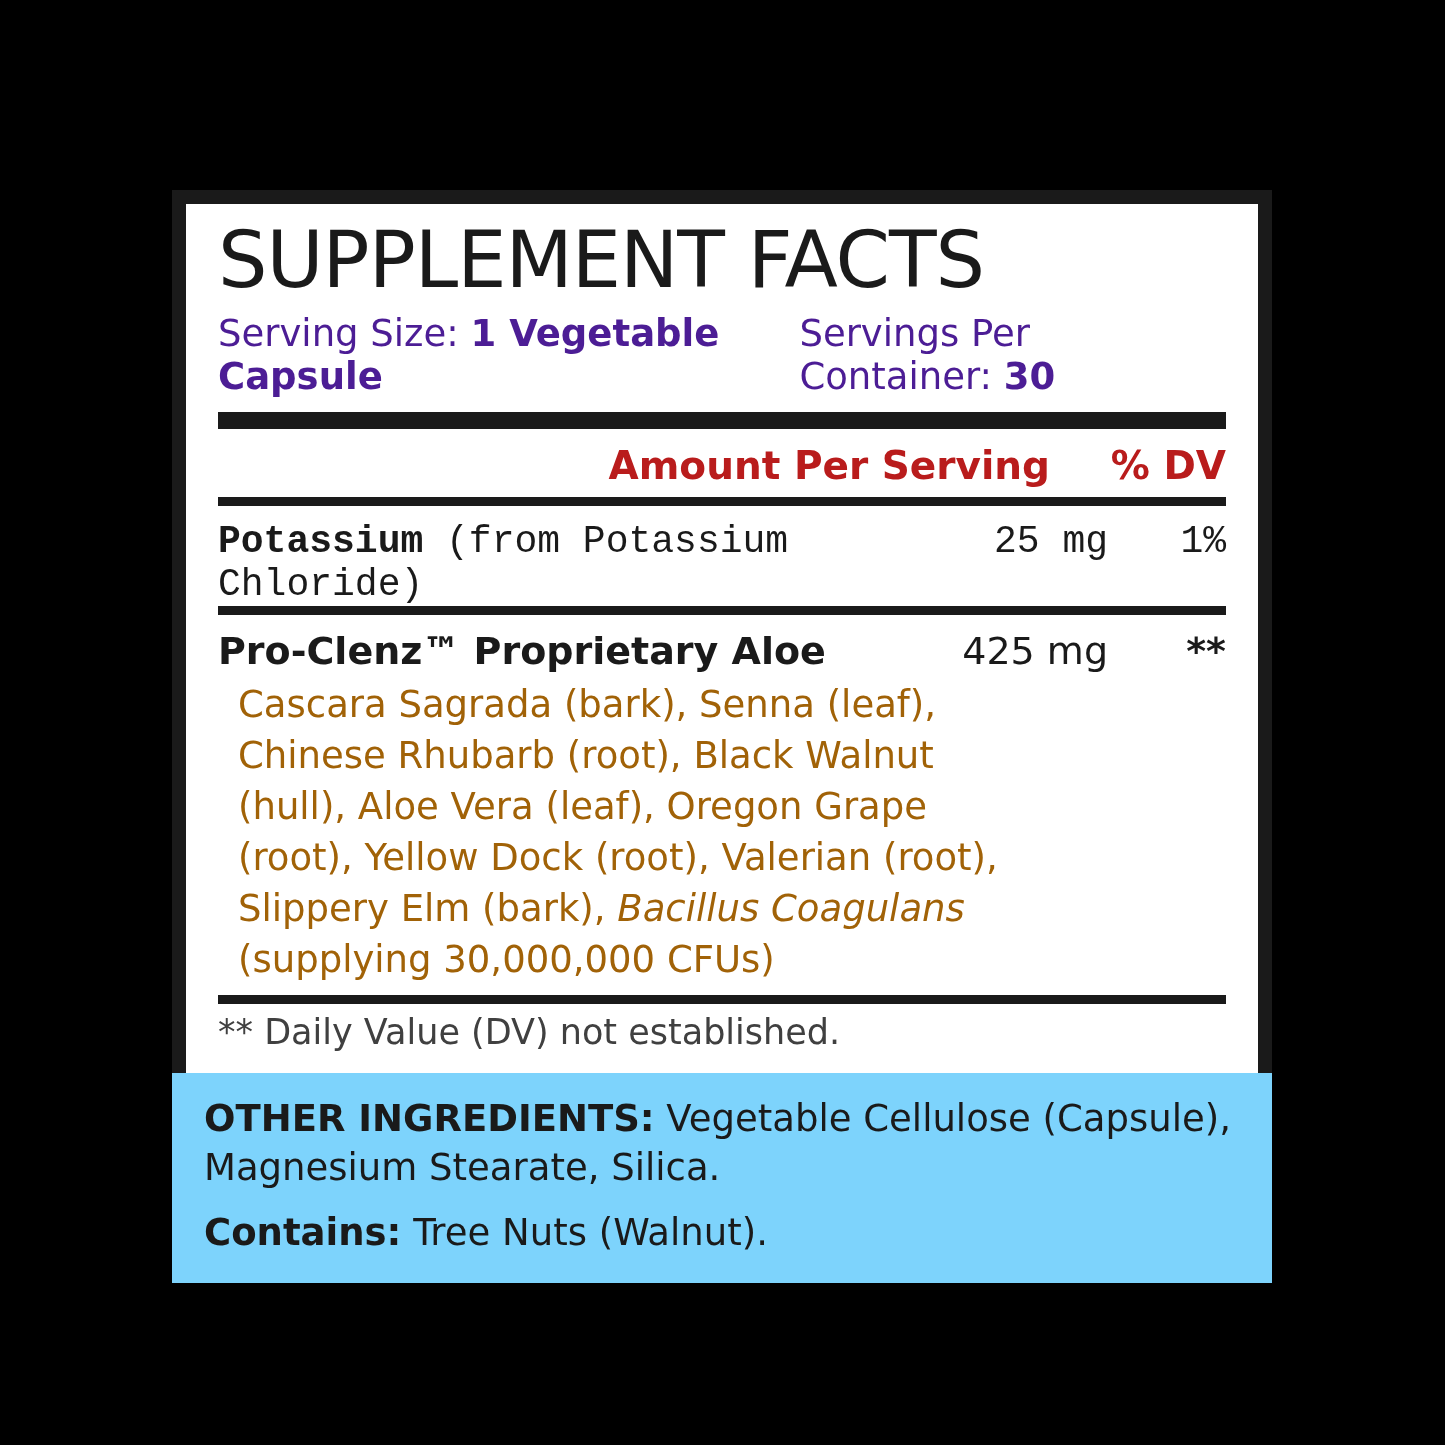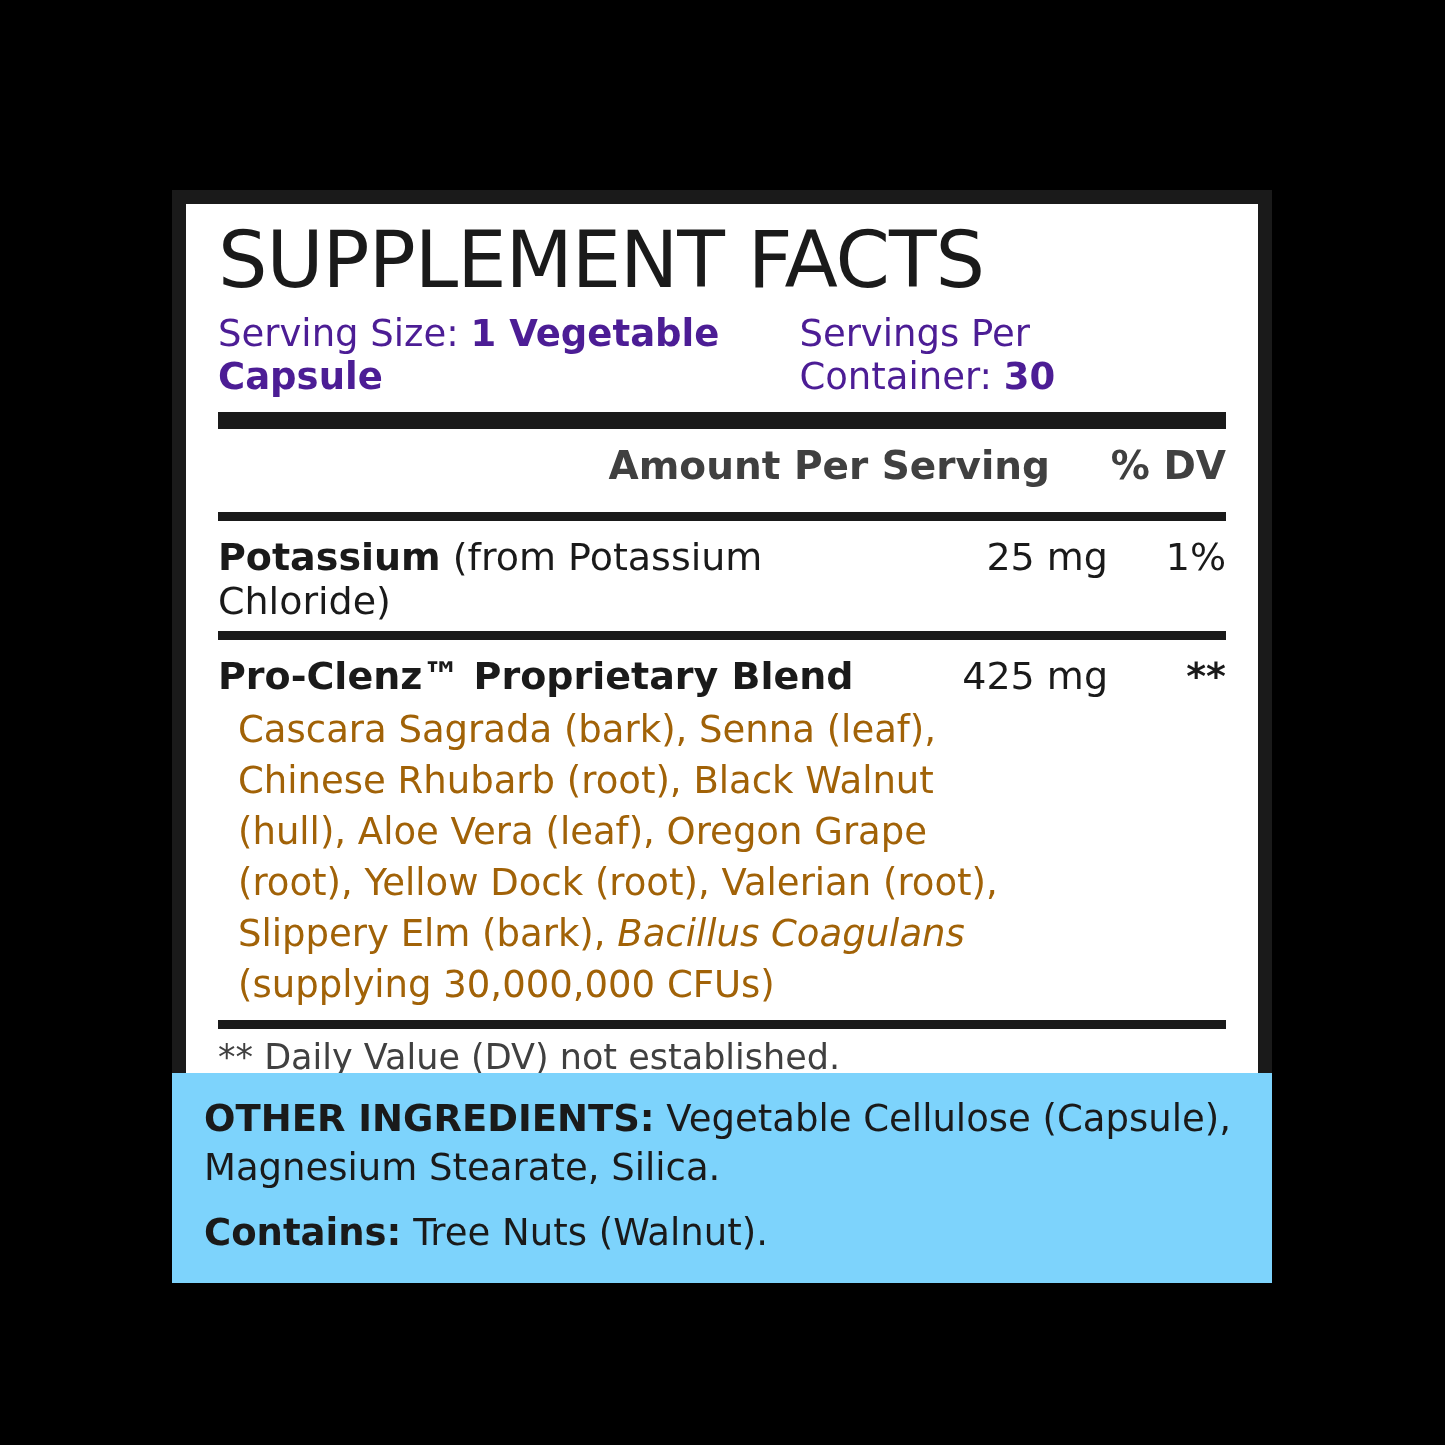--- a/index.html
+++ b/index.html
@@ -58,32 +58,33 @@
     height: 9px;
     background: #1a1a1a;
     margin: 0;
   }
   .amount-row {
     display: flex;
     justify-content: flex-end;
     align-items: flex-start;
     font-size: 39px;
     font-weight: 700;
-    color: #404040;
-    padding: 14px 0 24px 0;
+    color: #b91c1c;
+    padding: 14px 0 9px 0;
   }
   .amount-row .aps { margin-right: 58px; }
   .amount-row .dv { min-width: 118px; text-align: right; }
 
   .nutrient-row {
     display: flex;
     align-items: baseline;
     font-size: 38px;
     color: #1a1a1a;
-    padding: 14px 0 8px 0;
+    padding: 14px 0 0 0;
+    font-family: Liberation Mono, monospace;
   }
   .nutrient-row .name { flex: 1; }
   .nutrient-row .name b { font-weight: 700; }
   .nutrient-row .amt {
     min-width: 210px;
     text-align: right;
     font-weight: 400;
   }
   .nutrient-row .pct {
     min-width: 118px;
@@ -175,21 +176,21 @@
         <b>Potassium</b><span> (from Potassium Chloride)</span>
       </span>
       <span class="amt">25 mg</span>
       <span class="pct">1%</span>
     </div>
 
     <div class="rule-med"></div>
 
     <div class="blend-block">
       <div class="blend-head">
-        <span class="bname">Pro-Clenz™ Proprietary Blend</span>
+        <span class="bname">Pro-Clenz™ Proprietary Aloe</span>
         <span class="bamt">425 mg</span>
         <span class="bpct">**</span>
       </div>
       <div class="blend-body"><span>Cascara Sagrada (bark), Senna (leaf), Chinese Rhubarb (root), Black Walnut (hull), Aloe Vera (leaf), Oregon Grape (root), Yellow Dock (root), Valerian (root), Slippery Elm (bark), </span><i>Bacillus Coagulans</i><span> (supplying 30,000,000 CFUs)</span></div>
     </div>
 
     <div class="rule-med"></div>
 
     <div class="footnote">** Daily Value (DV) not established.</div>
 

